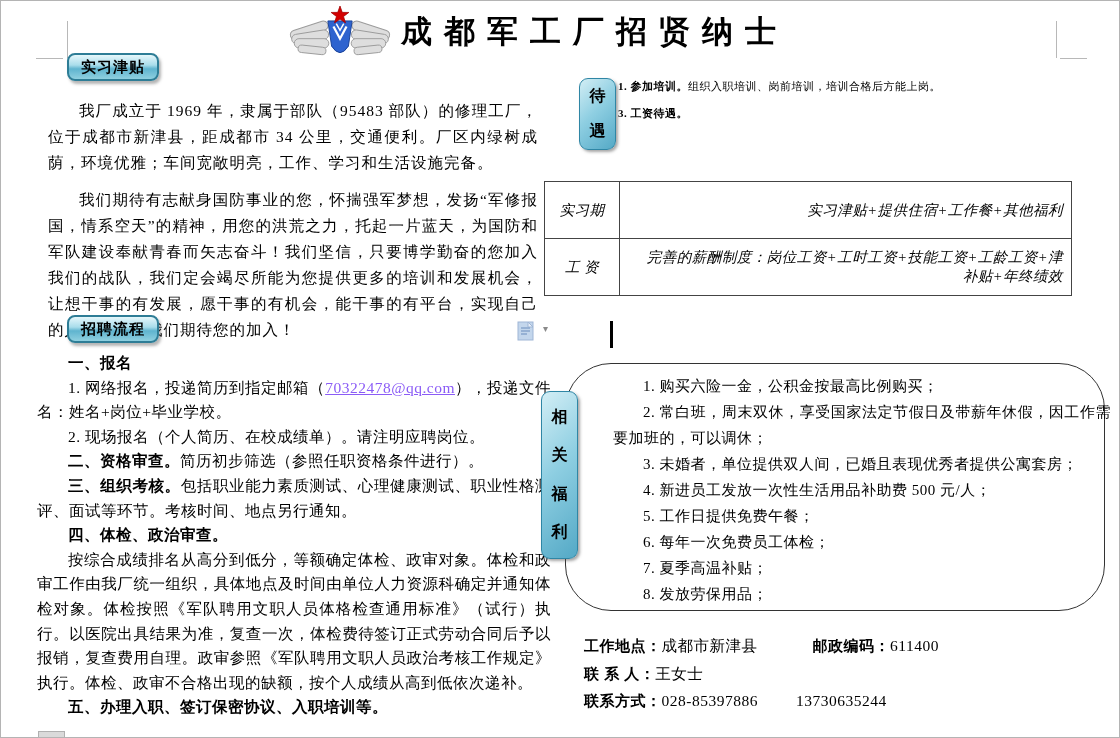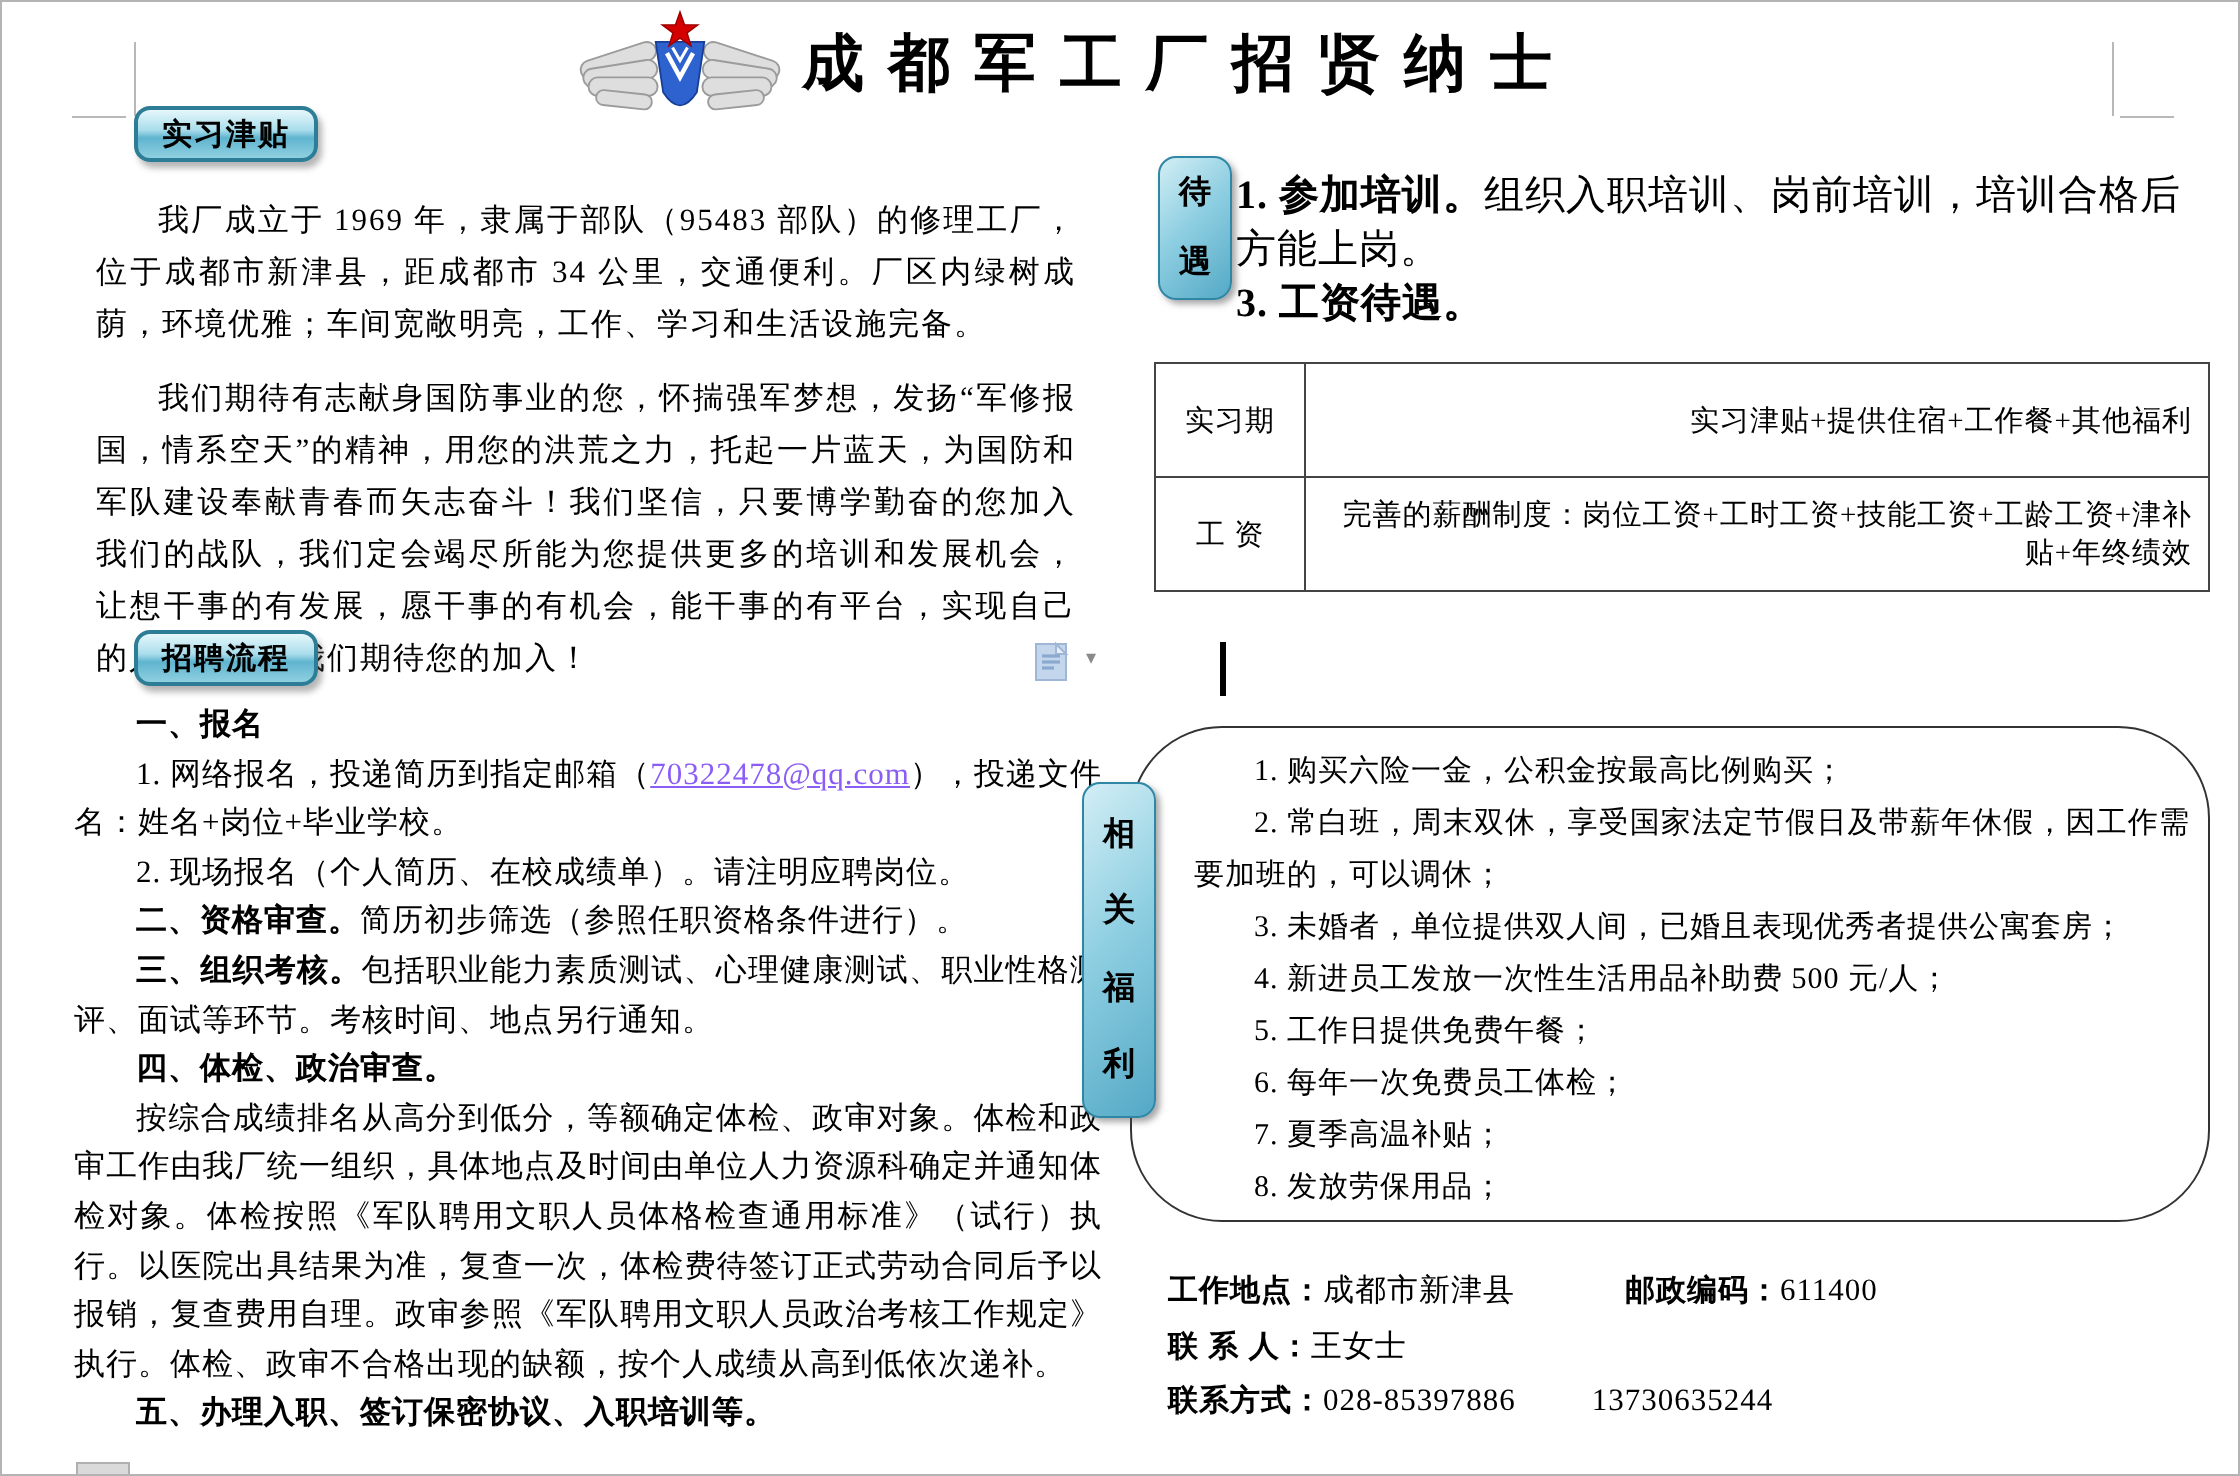--- a/index.html
+++ b/index.html
@@ -50,45 +50,45 @@
     border:1px solid #2f86a5; border-radius:9px;
     background:linear-gradient(135deg,#d3eef5 0%,#8fcfe2 45%,#54a9c6 100%);
     box-shadow:2px 2px 3px rgba(80,80,80,0.5);
     display:flex; flex-direction:column; align-items:center; justify-content:space-around;
     font-weight:bold; font-size:16px; font-family:"Liberation Sans", sans-serif;
   }
   .label-treatment { left:578px; top:77px;  width:37px; height:72px; }
   .label-benefits  { left:540px; top:390px; width:37px; height:168px; padding:6px 0; }
 
   
-  .treatment-items { position:absolute; left:617px; top:84px; width:492px; font-size:20px; line-height:27px; letter-spacing:0.5px; }
+  .treatment-items { position:absolute; left:617px; top:72px; width:492px; font-size:11px; line-height:27px; letter-spacing:0.5px; }
   .treatment-items p { margin:0; }
 
   
-  .salary-table { position:absolute; left:576px; top:180px; width:528px; border-collapse:collapse; }
+  .salary-table { position:absolute; left:543px; top:180px; width:528px; border-collapse:collapse;font-style:italic; }
   .salary-table th, .salary-table td {
     border:1px solid #444; font-weight:normal; font-size:14.5px; letter-spacing:0.5px;
     height:56px; vertical-align:middle; padding:0 8px;
   }
   .salary-table th { width:58px; text-align:center; }
   .salary-table td { text-align:right; padding-left:14px; }
 
   
   .paste-widget { position:absolute; left:514px; top:318px; width:48px; height:24px; }
   .paste-widget svg { position:absolute; left:0; top:0; }
   .paste-arrow { position:absolute; left:28px; top:4px; font-size:10px; color:#8a8a8a; font-family:"Liberation Sans",sans-serif; }
   .text-cursor { position:absolute; left:609px; top:320px; width:3px; height:27px; background:#000; }
 
   
   .benefits-box {
     position:absolute; left:564px; top:362px; width:540px; height:248px; box-sizing:border-box;
     border:1.6px solid #333; border-radius:46px; background:#fff;
   }
   .benefits-items {
-    position:absolute; left:596px; top:372px; width:498px;
+    position:absolute; left:612px; top:372px; width:498px;
     font-size:15px; line-height:26px; letter-spacing:0.5px; text-align:justify;
   }
   .benefits-items p { margin:0; text-indent:2em; }
 
   
   .contact { position:absolute; left:583px; top:631px; width:525px; font-size:15.5px; line-height:27.5px; letter-spacing:0.5px; }
   .contact .row { white-space:nowrap; }
   .contact .lbl { font-weight:bold; font-family:"Liberation Sans",sans-serif; font-size:15px; }
   .contact .gap { display:inline-block; width:55px; }
   .contact .gap-sm { display:inline-block; width:38px; }

